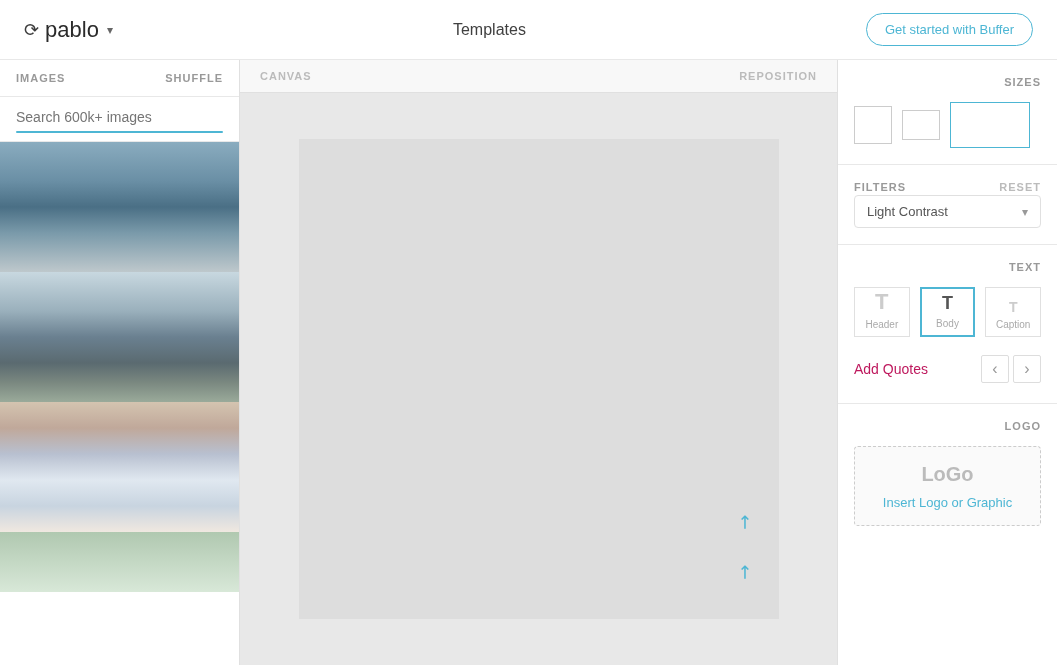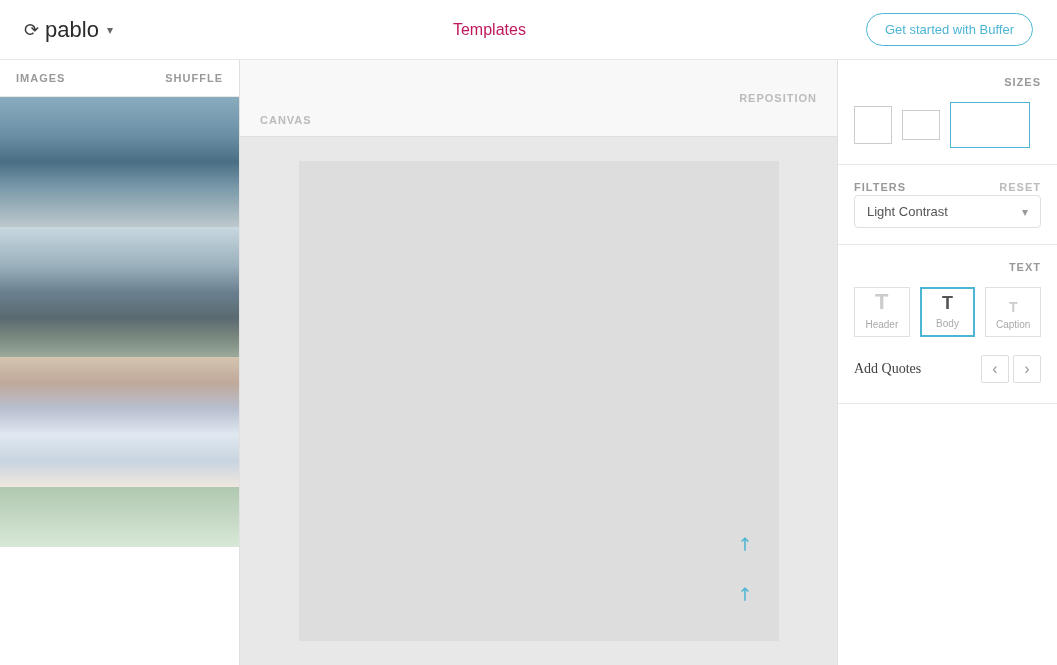--- a/index.html
+++ b/index.html
@@ -8,21 +8,21 @@
     
     .header {
       display: flex; align-items: center; justify-content: space-between;
       background: #fff; padding: 0 24px; height: 60px;
       border-bottom: 1px solid #e8e8e8;
     }
     .logo-area { display: flex; align-items: center; gap: 6px; cursor: pointer; }
     .logo-icon { color: #3b3b3b; font-size: 18px; }
     .logo-text { font-size: 22px; font-weight: 400; color: #2b2b2b; }
     .logo-caret { font-size: 12px; color: #666; margin-left: 2px; }
-    .nav-templates { color: #be185d; font-size: 16px; cursor: pointer; text-decoration: none; }
+    .nav-templates { color: #404040; font-size: 16px; cursor: pointer; text-decoration: none; }
     .get-started-btn {
       border: 1px solid #4db6d4; color: #4db6d4; background: #fff;
       padding: 8px 18px; border-radius: 20px; font-size: 13px; cursor: pointer;
     }
 
     
     .main-layout { display: flex; height: calc(665px - 60px); }
 
     
     .left-panel {
@@ -66,21 +66,21 @@
     }
 
     
     .canvas-area {
       flex: 1; background: #f0f0f0; display: flex; flex-direction: column; position: relative;
     }
     .canvas-toolbar {
       display: flex; justify-content: space-between; align-items: center;
       padding: 10px 20px; background: #f8f8f8; border-bottom: 1px solid #e0e0e0;
     }
-    .canvas-label { font-size: 11px; font-weight: 600; letter-spacing: 1px; color: #bbb; text-transform: uppercase; margin-top: 44px; }
+    .canvas-label { font-size: 11px; font-weight: 600; letter-spacing: 1px; color: #bbb; text-transform: uppercase; }
     .reposition-label { font-size: 11px; font-weight: 600; letter-spacing: 1px; color: #bbb; text-transform: uppercase; cursor: pointer; }
     .canvas-content {
       flex: 1; display: flex; align-items: center; justify-content: center;
       background: #e8e8e8; position: relative;
     }
     .canvas-bg {
       width: 480px; height: 480px; background: #ddd; position: relative;
     }
     .arrow-icon { color: #4db6d4; font-size: 14px; transform: rotate(45deg); display: inline-block; }
 
@@ -129,21 +129,21 @@
     }
     .text-btn.active { border-color: #4db6d4; border-width: 2px; }
     .text-btn-label { font-size: 10px; color: #aaa; }
     .text-btn-icon { font-size: 18px; color: #ccc; font-weight: bold; }
     .text-btn.active .text-btn-icon { color: #555; }
 
     .add-quotes-row {
       display: flex; align-items: center; justify-content: space-between;
       padding: 4px 0;
     }
-    .add-quotes-label { font-size: 14px; color: #404040; font-family: Liberation Serif, serif; }
+    .add-quotes-label { font-size: 14px; color: #be185d; }
     .quotes-nav { display: flex; gap: 4px; }
     .nav-btn {
       width: 28px; height: 28px; border: 1px solid #ddd; background: #fff;
       border-radius: 2px; cursor: pointer; font-size: 16px; color: #999;
       display: flex; align-items: center; justify-content: center;
     }
 
     
     .logo-section { padding: 16px; }
     .logo-insert-area {
@@ -166,20 +166,24 @@
   <a class="nav-templates">Templates</a>
   <button class="get-started-btn">Get started with Buffer</button>
 </header>
 
 <div class="main-layout">
 
   <div class="left-panel">
     <div class="left-panel-header">
       <span class="panel-title">IMAGES</span>
       <span class="shuffle-btn">SHUFFLE</span>
+    </div>
+    <div class="search-area">
+      <input class="search-input" type="text" placeholder="Search 600k+ images" style="">
+      <div class="search-underline"></div>
     </div>
     <div class="images-list">
       <div class="image-item img-mountain-lake" style="height:130px;"></div>
       <div class="image-item img-person-rocks" style="height:130px;"></div>
       <div class="image-item img-mountain-sunset" style="height:130px;"></div>
       <div class="image-item img-partial" style="height:60px; background: linear-gradient(180deg, #b0c8b0 0%, #d8e8d8 100%);"></div>
     </div>
   </div>
 
   <div class="canvas-area">
@@ -240,15 +244,24 @@
       </div>
       <div class="add-quotes-row">
         <span class="add-quotes-label">Add Quotes</span>
         <div class="quotes-nav">
           <button class="nav-btn">‹</button>
           <button class="nav-btn">›</button>
         </div>
       </div>
     </div>
 
+    <div class="logo-section">
+      <div class="section-title">LOGO</div>
+      <div class="logo-insert-area">
+        <div class="logo-insert-text">
+          <span class="logo-word">LoGo</span>
+          <span>Insert Logo or Graphic</span>
+        </div>
+      </div>
+    </div>
 
   </div>
 </div>
 
 </body></html>

